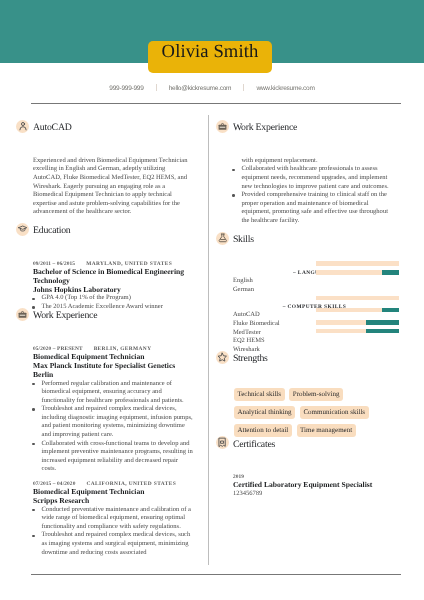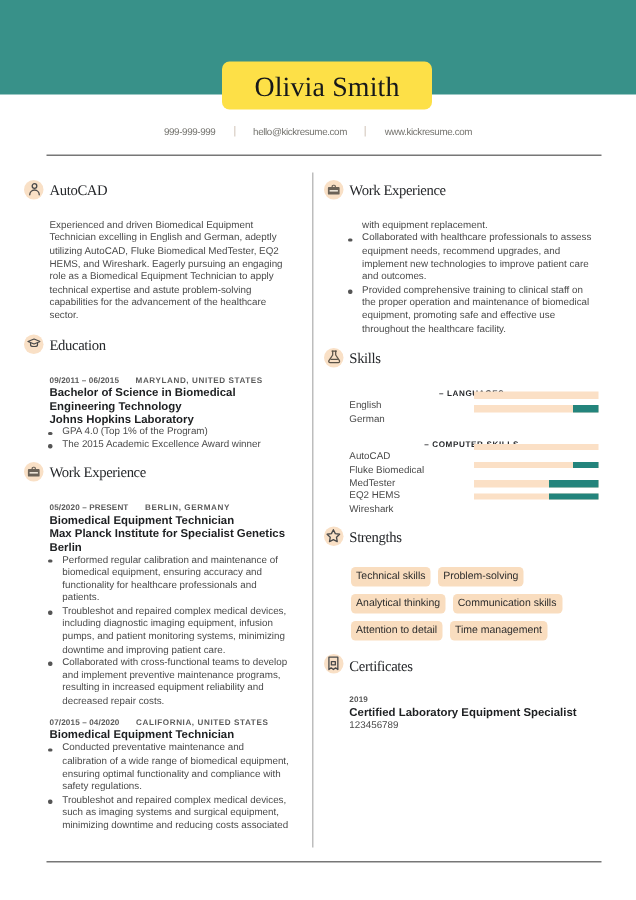--- a/index.html
+++ b/index.html
@@ -3,23 +3,23 @@
 <meta charset="utf-8">
 <style>
   html,body{margin:0;padding:0;}
   body{width:424px;height:600px;background:#ffffff;overflow:hidden;
        font-family:"Liberation Sans",sans-serif;
        -webkit-font-smoothing:antialiased;text-rendering:geometricPrecision;}
   .page{position:relative;width:424px;height:600px;overflow:hidden;}
 
   
   .banner{position:absolute;left:0;top:0;width:424px;height:63px;background:#389189;}
-  .namebox{position:absolute;left:148px;top:41px;width:140px;height:32px;
-           background:#fde047;border-radius:5px;
-           display:flex;align-items:center;justify-content:center;}
+  .namebox{position:absolute;left:148px;top:41px;width:124px;height:32px;
+           background:#eab308;border-radius:5px;
+           display:flex;align-items:flex-start;justify-content:center;}
   .namebox .nm{font-family:"Liberation Serif",serif;font-size:18.6px;color:#16181a;
                line-height:1;letter-spacing:.1px;position:relative;top:2px;}
   .contact{position:absolute;left:0;top:84px;width:424px;text-align:center;
            font-size:6.55px;color:#75746f;letter-spacing:-0.26px;white-space:nowrap;}
   .contact .sep{display:inline-block;width:1px;height:7px;background:#e0d7cf;
                 vertical-align:-1px;margin:0 10.5px;}
   .rule{position:absolute;left:31px;width:370px;height:1px;background:#777;}
   .rule.top{top:103px;}
   .rule.bottom{top:574px;}
   .vdiv{position:absolute;left:208px;top:115px;width:1px;height:450px;background:#bdbdbd;}
@@ -32,21 +32,21 @@
 
   
 
   .sechead{display:flex;align-items:center;height:13px;}
   .ico{width:13px;height:13px;border-radius:50%;background:#f9e0c6;
        display:flex;align-items:center;justify-content:center;flex:0 0 13px;}
   .ico svg{display:block;}
   .sectitle{font-family:"Liberation Serif",serif;font-size:9.8px;color:#26282b;
             margin-left:4px;letter-spacing:-0.25px;line-height:13px;
             position:relative;top:1.6px;}
-  .secbody{margin-left:17px;margin-top:14px;}
+  .secbody{margin-left:17px;margin-top:24px;font-family:Liberation Serif, serif;}
 
   p.para{font-size:6.55px;line-height:8.6px;color:#4a4a4a;margin:0;text-align:left;}
   .lead{font-size:6.55px;line-height:8.6px;color:#4a4a4a;margin-left:8.5px;}
 
   .entry{margin-top:0;}
   .entry + .entry{margin-top:5.8px;}
   .meta{font-size:5.4px;color:#5b5b5b;letter-spacing:.1px;font-weight:bold;
         white-space:nowrap;line-height:8px;}
   .meta .loc{margin-left:11px;letter-spacing:.4px;}
   .role{font-size:7.6px;font-weight:bold;color:#1d1f21;line-height:8.9px;}
@@ -155,20 +155,21 @@
             <div class="org">Max Planck Institute for Specialist Genetics Berlin</div>
             <ul class="bl">
               <li>Performed regular calibration and maintenance of biomedical equipment, ensuring accuracy and functionality for healthcare professionals and patients.</li>
               <li>Troubleshot and repaired complex medical devices, including diagnostic imaging equipment, infusion pumps, and patient monitoring systems, minimizing downtime and improving patient care.</li>
               <li>Collaborated with cross-functional teams to develop and implement preventive maintenance programs, resulting in increased equipment reliability and decreased repair costs.</li>
             </ul>
           </div>
           <div class="entry">
             <div class="meta"><span>07/2015 – 04/2020</span><span class="loc">CALIFORNIA, UNITED STATES</span></div>
             <div class="role">Biomedical Equipment Technician</div>
+            <div class="org">Scripps Research</div>
             <ul class="bl">
               <li>Conducted preventative maintenance and calibration of a wide range of biomedical equipment, ensuring optimal functionality and compliance with safety regulations.</li>
               <li>Troubleshot and repaired complex medical devices, such as imaging systems and surgical equipment, minimizing downtime and reducing costs associated</li>
             </ul>
           </div>
         </div>
       </div>
     </div>
   <div class="col colR" id="rightcol">
       <div class="sec" style="left: 215.9px; top: 119.9px; width: 179.4px;">

